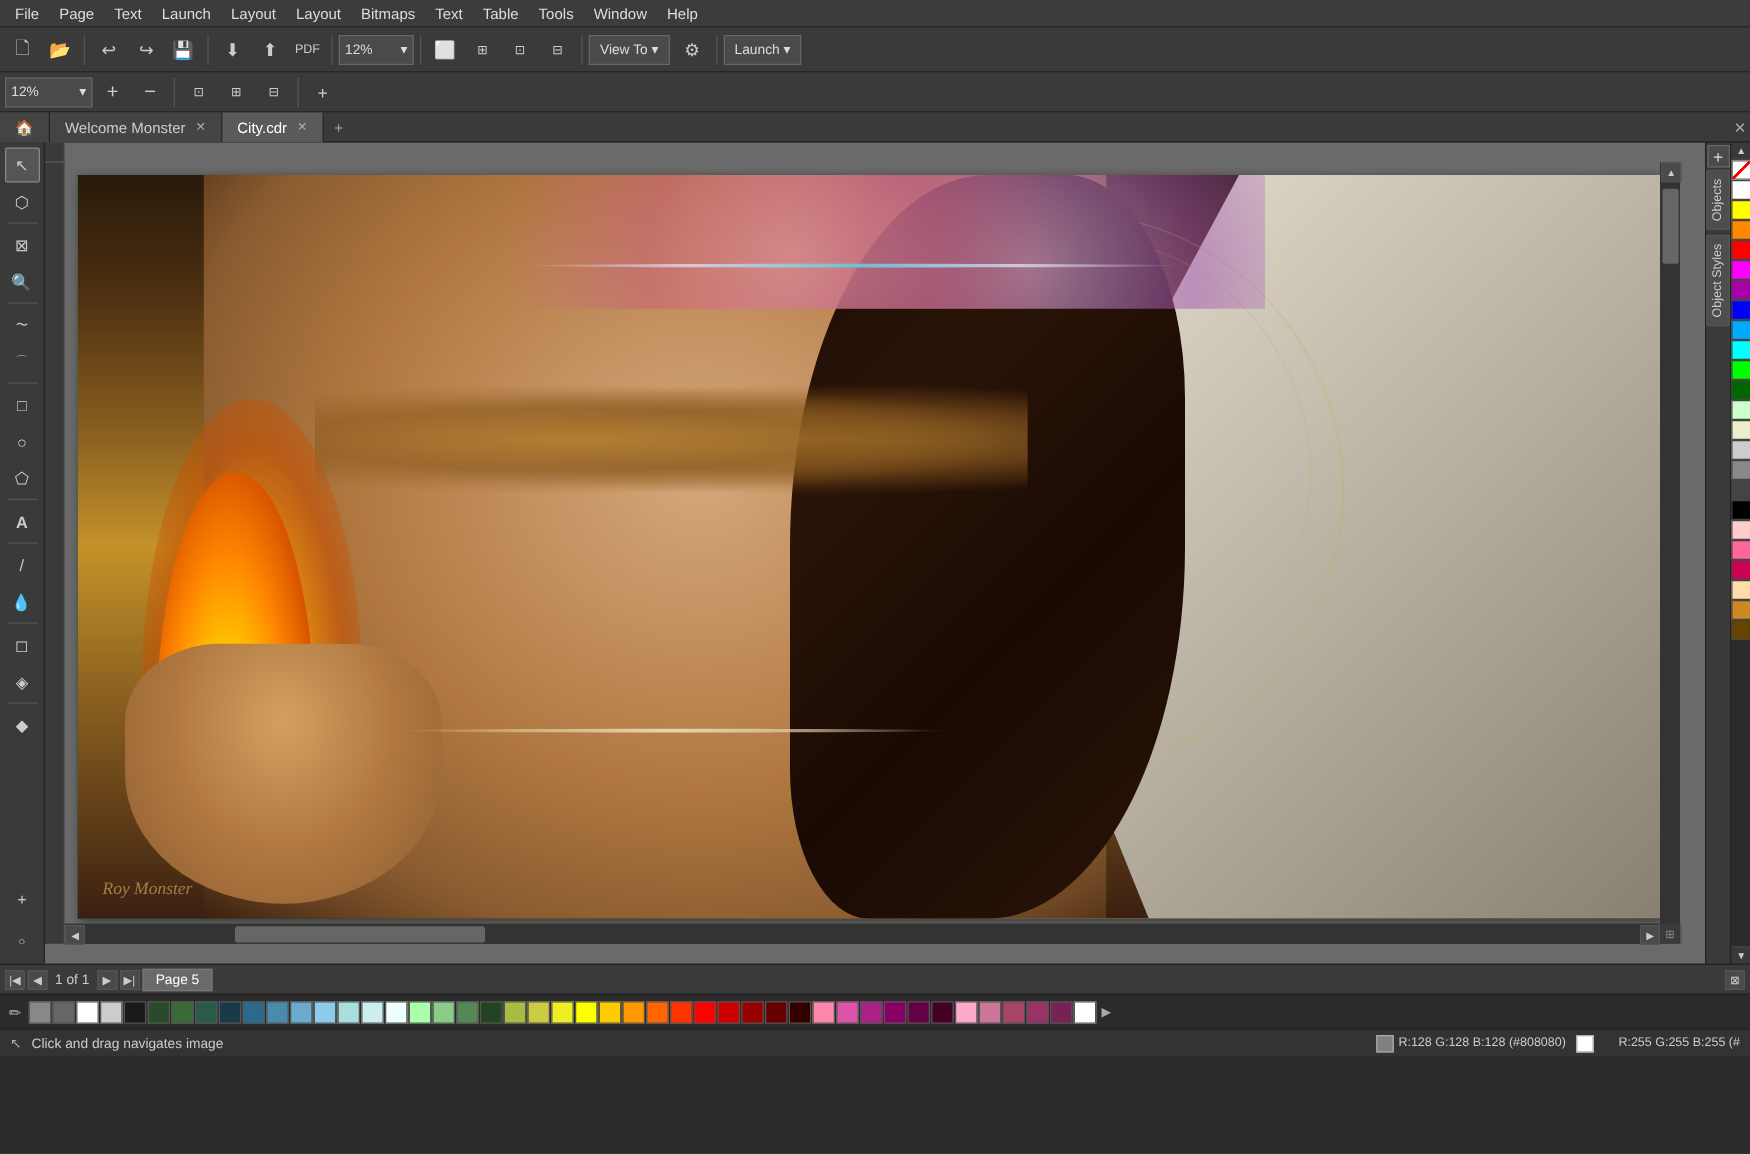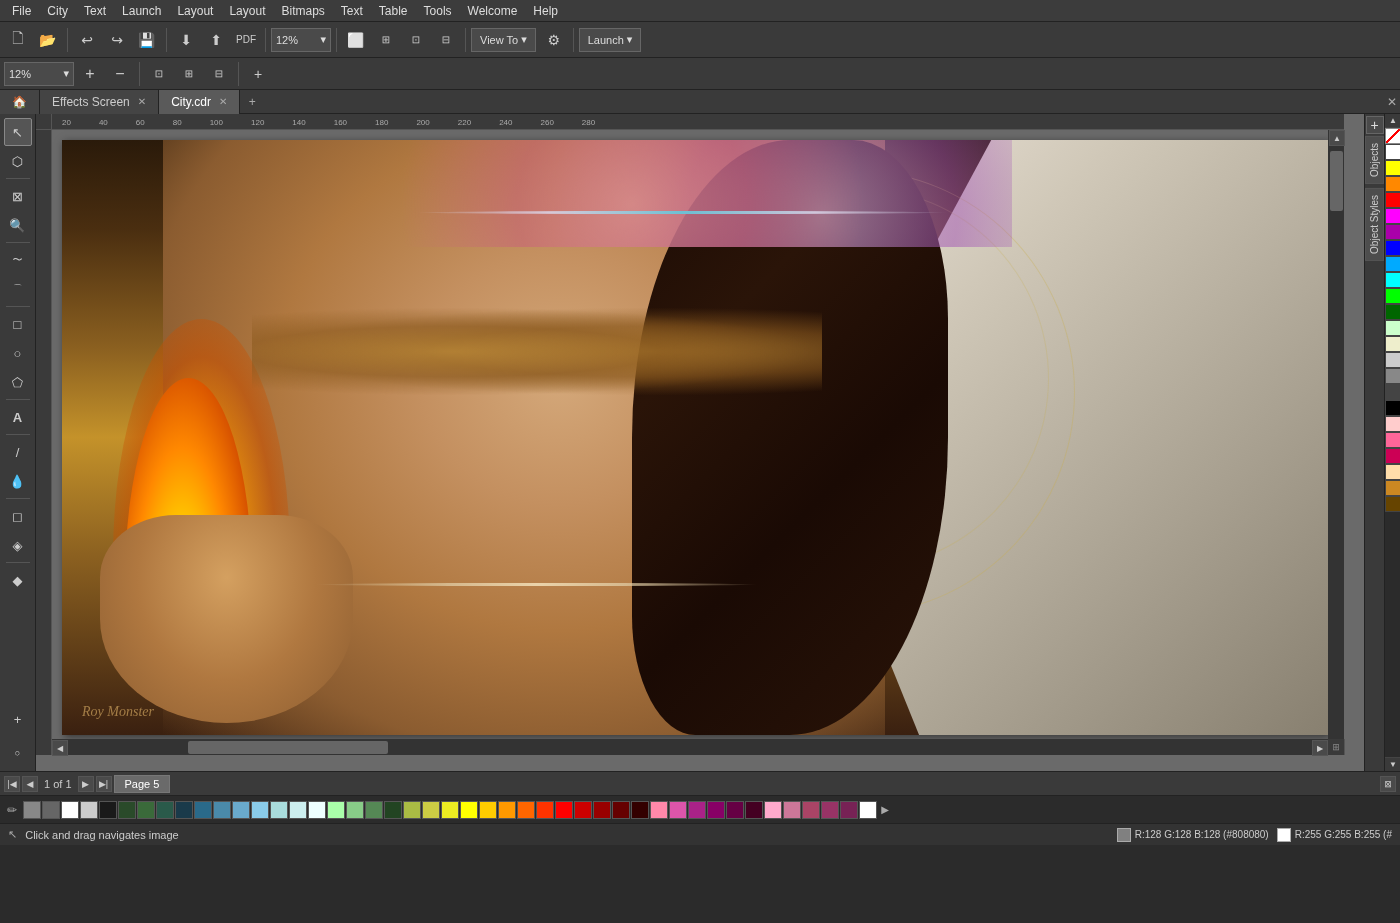--- a/index.html
+++ b/index.html
@@ -159,30 +159,30 @@
       width: 16px; height: 16px; background: #4a4a4a;
       border: 1px solid #555; cursor: pointer; color: #ccc;
       font-size: 9px; display: flex; align-items: center; justify-content: center;
     }
   </style>
 </head>
 <body>
 
 <div id="menu-bar">
   <span>File</span>
-  <span>City</span>
+  <span>Page</span>
   <span>Text</span>
   <span>Launch</span>
   <span>Layout</span>
   <span>Layout</span>
   <span>Bitmaps</span>
   <span>Text</span>
   <span>Table</span>
   <span>Tools</span>
-  <span>Welcome</span>
+  <span>Window</span>
   <span>Help</span>
 </div>
 
 <div id="toolbar1">
   <button class="tb-btn">🗋</button>
   <button class="tb-btn">📂</button>
   <div class="tb-sep"></div>
   <button class="tb-btn">↩</button>
   <button class="tb-btn">↪</button>
   <button class="tb-btn">💾</button>
@@ -228,21 +228,21 @@
   <button class="tb-btn" style="font-size:10px;">⊟</button>
   <div class="tb-sep"></div>
   <button class="tb-btn">+</button>
 </div>
 
 <div id="tabs">
   <div class="tab tab-home">
     <span>🏠</span>
   </div>
   <div class="tab">
-    <span>Effects Screen</span>
+    <span>Welcome Monster</span>
     <span class="tab-close">✕</span>
   </div>
   <div class="tab active">
     <span>City.cdr</span>
     <span class="tab-close">✕</span>
   </div>
   <div class="tab-add">
     <span>+</span>
   </div>
   <div style="flex:1"></div>
@@ -277,38 +277,20 @@
       <div class="lt-sep"></div>
       <button class="lt-btn" title="Interactive Fill">◆</button>
       <div style="height:20px"></div>
       <button class="lt-btn" title="Add Tool" style="margin-top:auto;">+</button>
       <div style="height:4px"></div>
       <button class="lt-btn" style="font-size:9px;">○</button>
     </div>
 
     <div id="canvas-area" style="flex:1; position:relative; background:#6a6a6a; overflow:hidden;">
 
-      <div class="ruler-canvas" style="position:absolute; top:0; left:16px; right:20px; height:16px; background:#3a3a3a; border-bottom:1px solid #555; z-index:10; display:flex; align-items:flex-end; padding-bottom:2px; overflow:hidden;">
-        <div style="display:flex; width:100%; font-size:8px; color:#aaa; padding-left:10px; gap:0;">
-          <span style="margin-right:28px">20</span>
-          <span style="margin-right:28px">40</span>
-          <span style="margin-right:28px">60</span>
-          <span style="margin-right:28px">80</span>
-          <span style="margin-right:28px">100</span>
-          <span style="margin-right:28px">120</span>
-          <span style="margin-right:28px">140</span>
-          <span style="margin-right:28px">160</span>
-          <span style="margin-right:28px">180</span>
-          <span style="margin-right:28px">200</span>
-          <span style="margin-right:28px">220</span>
-          <span style="margin-right:28px">240</span>
-          <span style="margin-right:28px">260</span>
-          <span style="margin-right:28px">280</span>
-        </div>
-      </div>
 
       <div style="position:absolute; top:16px; left:0; width:16px; bottom:16px; background:#3a3a3a; border-right:1px solid #555; z-index:10;"></div>
 
       <div style="position:absolute; top:0; left:0; width:16px; height:16px; background:#3a3a3a; z-index:11; border-right:1px solid #555; border-bottom:1px solid #555;"></div>
 
       <div style="position:absolute; top:26px; left:26px; right:36px; bottom:36px; background:#0f766e; overflow:hidden; box-shadow: 2px 2px 8px rgba(0,0,0,0.5);">
 
         <div class="artwork">
 
           <div style="position:absolute; top:0; left:0; right:0; bottom:0; background: linear-gradient(180deg, #2a1a0a 0%, #4a2e10 15%, #8b6020 35%, #c4922a 50%, #8b6020 70%, #3a2010 100%);"></div>
@@ -459,19 +441,19 @@
   </div>
 
   <div id="status-bar" style="height:22px; background:#333; border-top:1px solid #222; display:flex; align-items:center; padding:0 8px; gap:8px; font-size:11px;">
     <span style="color:#aaa;">↖</span>
     <span style="color:#ccc;">Click and drag navigates image</span>
     <div style="flex:1"></div>
     <div style="display:flex; align-items:center; gap:4px;">
       <div style="width:14px; height:14px; background:#808080; border:1px solid #aaa;"></div>
       <span style="color:#ccc; font-size:10px;">R:128 G:128 B:128 (#808080)</span>
     </div>
-    <div style="display:flex; align-items:center; gap:4px;">
+    <div style="display:flex; align-items:center; gap:20px;">
       <div style="width:14px; height:14px; background:#fff; border:1px solid #aaa;"></div>
       <span style="color:#ccc; font-size:10px;">R:255 G:255 B:255 (#</span>
     </div>
   </div>
 
 </div>
 
 </body></html>

